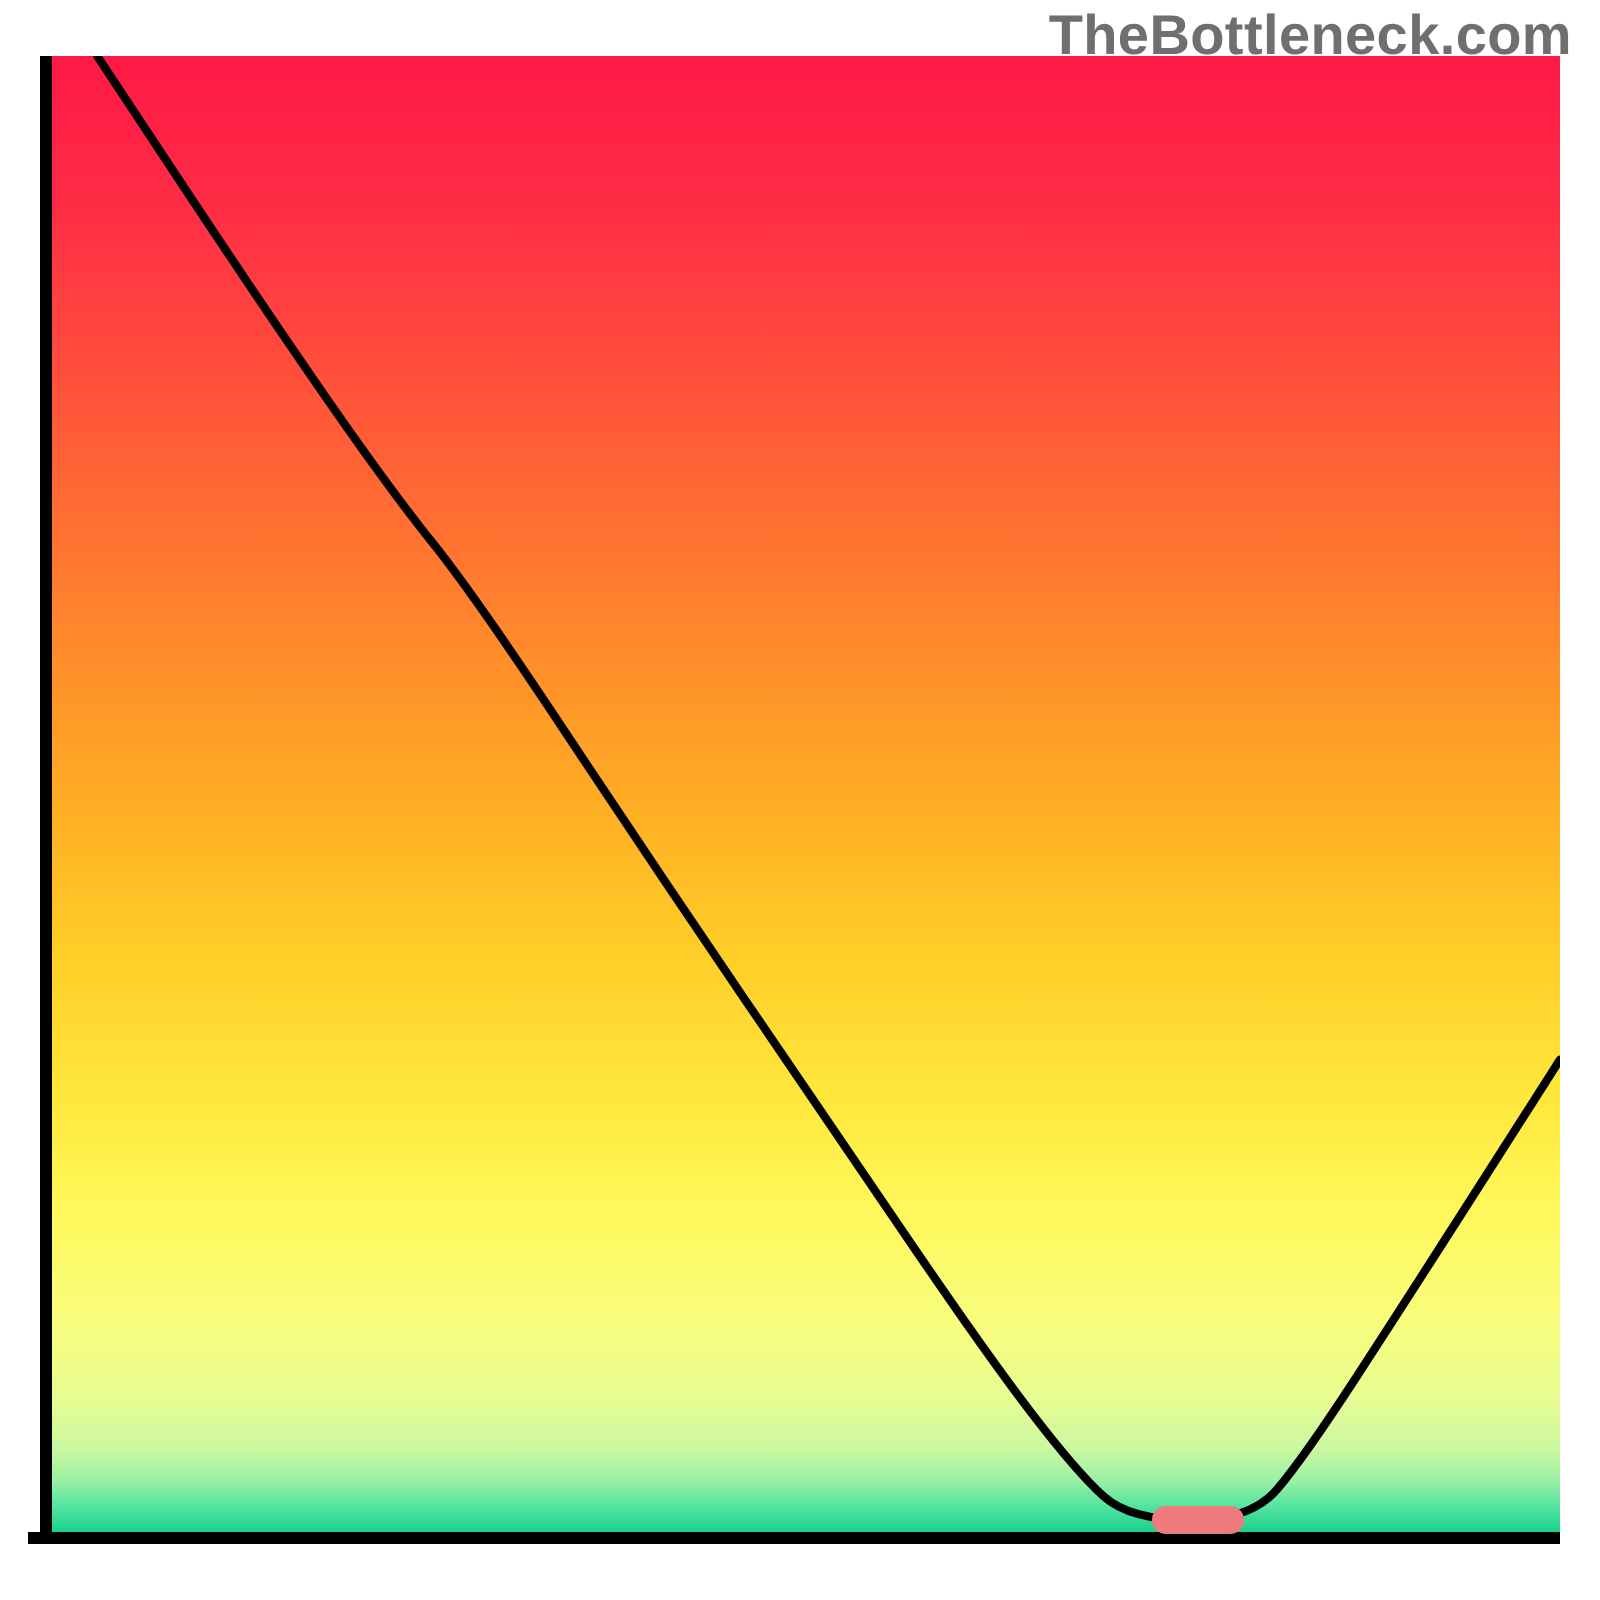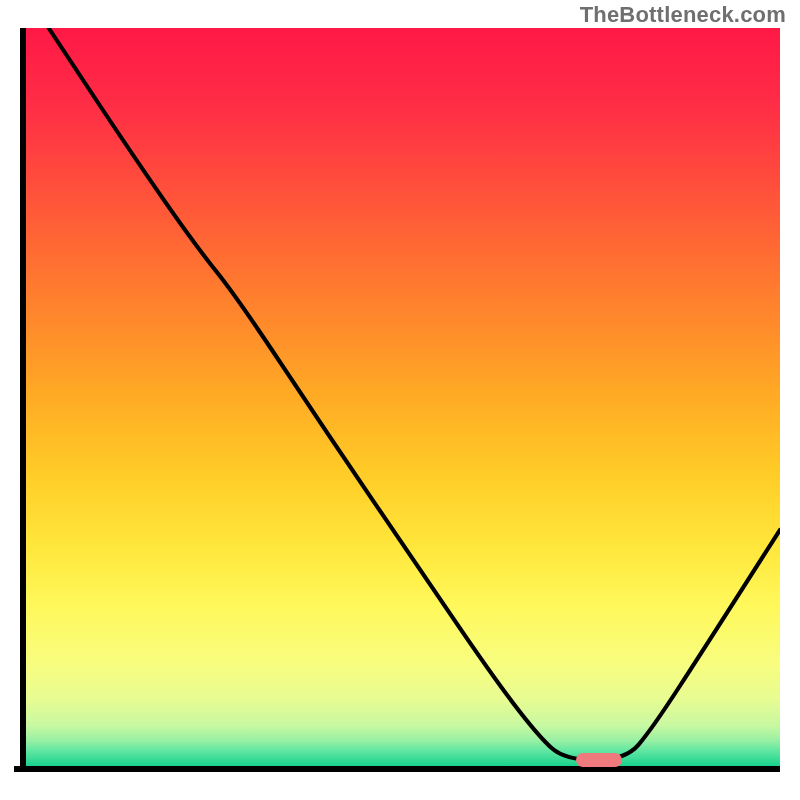--- a/index.html
+++ b/index.html
@@ -13,21 +13,21 @@
   .chart-container {
     position: relative;
     width: 800px;
     height: 800px;
   }
   .watermark {
     position: absolute;
     top: 2px;
     right: 14px;
     font-family: Arial, Helvetica, sans-serif;
-    font-size: 22px;
+    font-size: 28px;
     font-weight: 600;
     color: #6f6f6f;
     letter-spacing: 0.2px;
     z-index: 3;
   }
   .plot-region {
     position: absolute;
     left: 0;
     top: 0;
     width: 800px;

